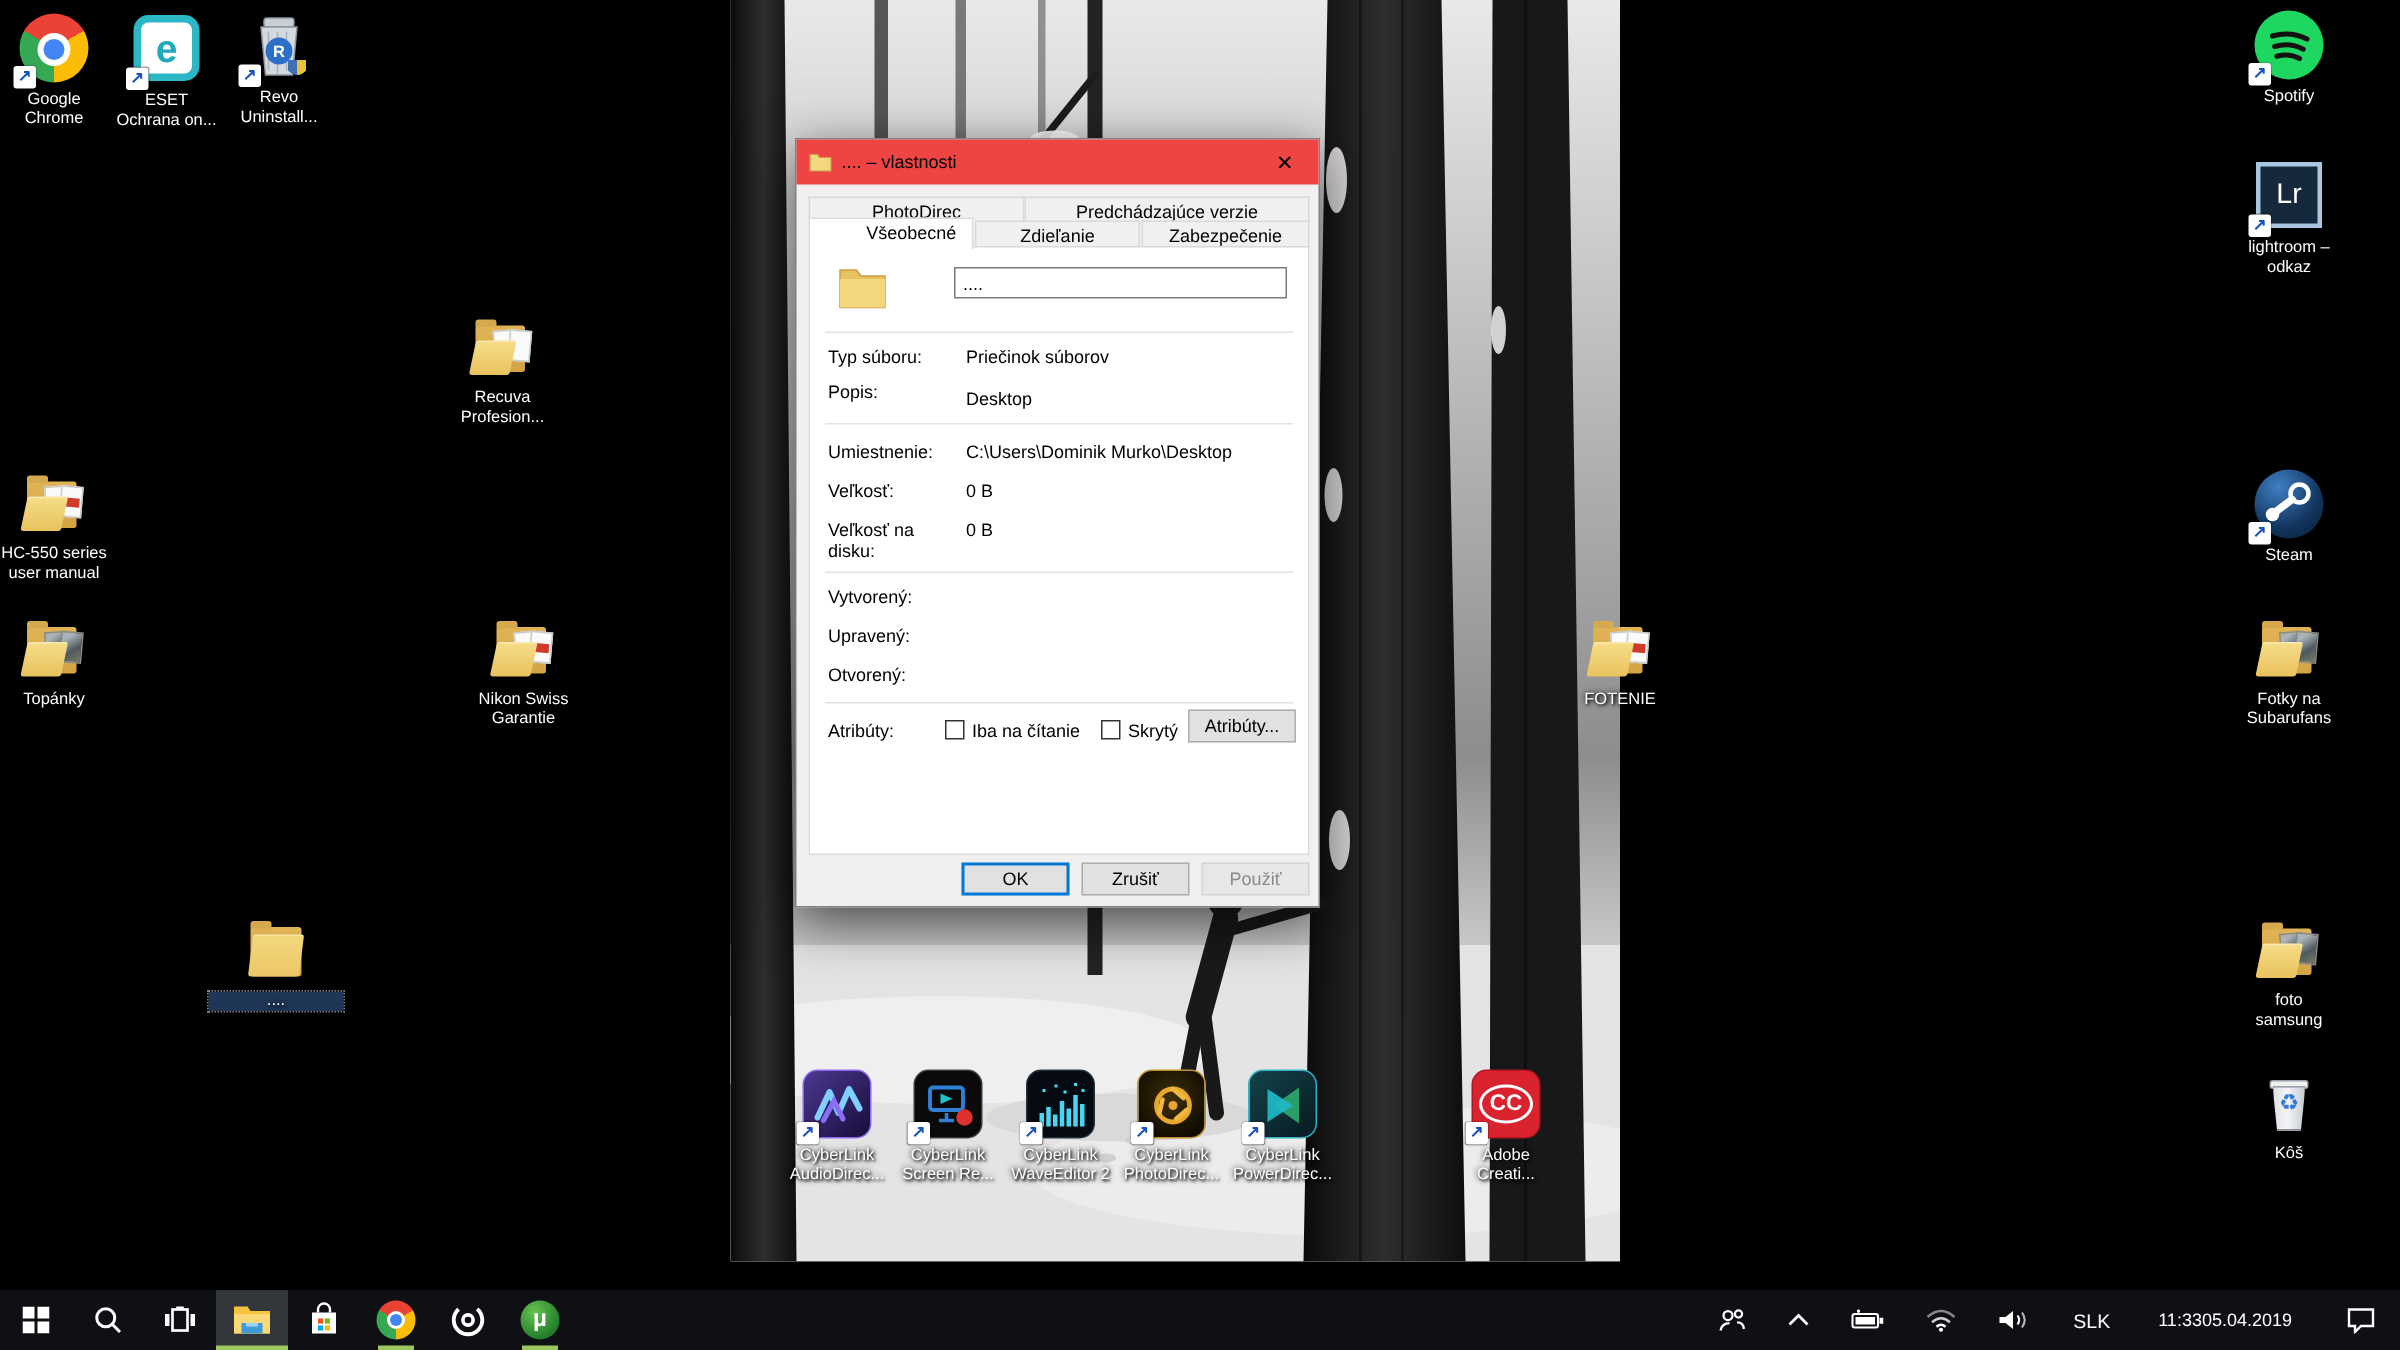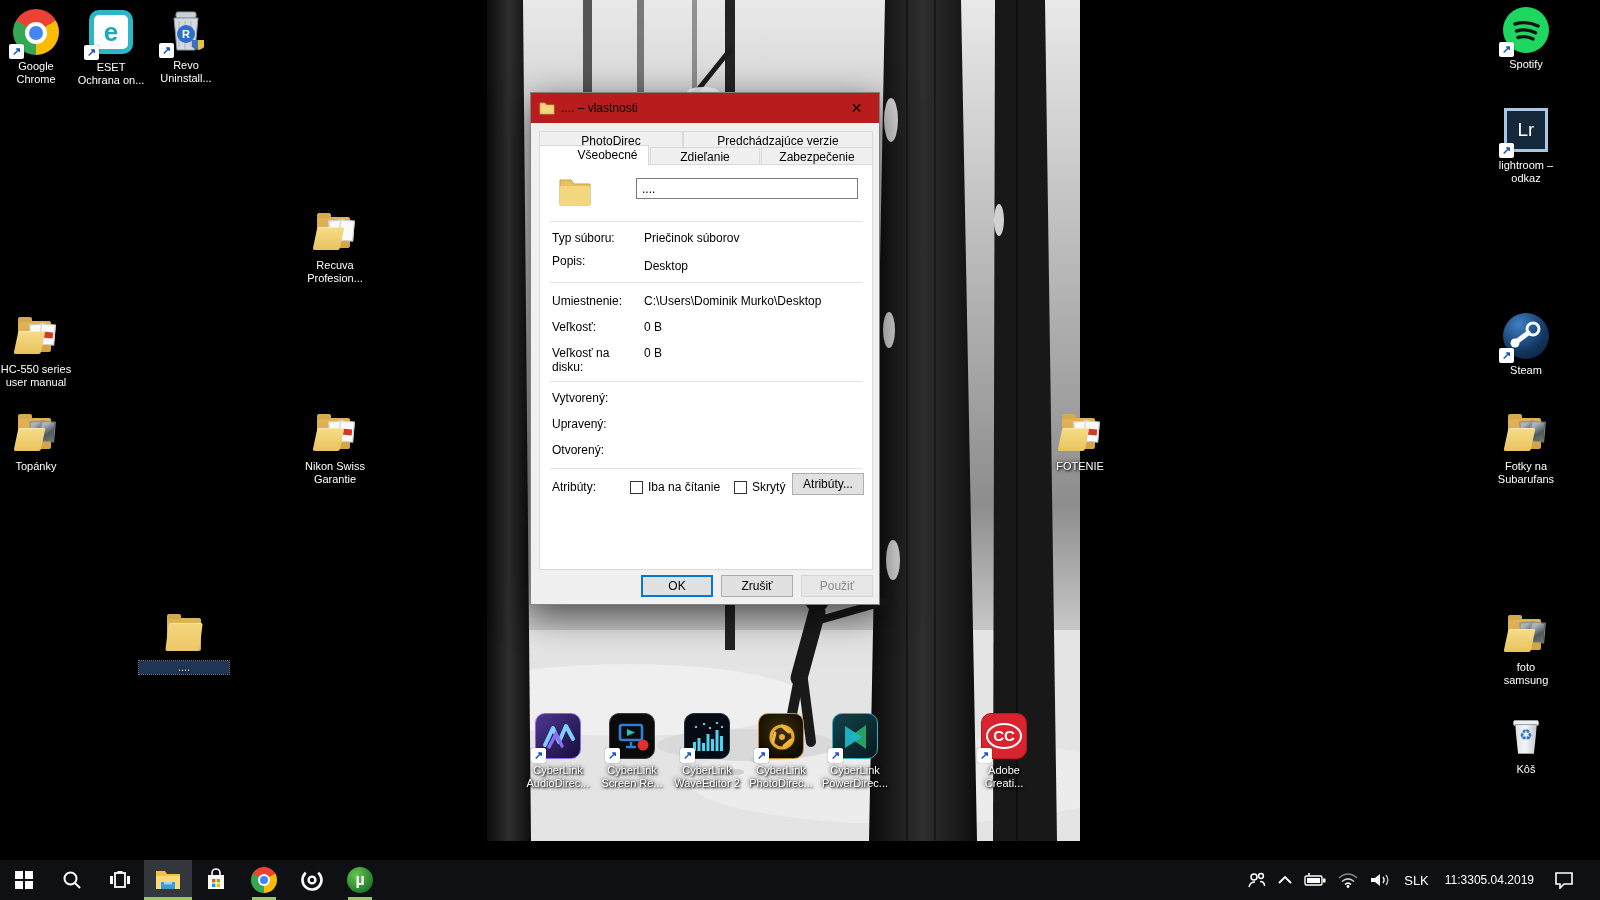--- a/index.html
+++ b/index.html
@@ -81,57 +81,57 @@
   .t-photo { background:radial-gradient(circle at 50% 40%,#40310b,#120d02 75%); border:1px solid #c0912e; }
   .t-power { background:linear-gradient(135deg,#13424b,#071a20); border:1px solid #2fb3c6; }
   .t-adobe { background:#d9232e; border:1px solid #b51520; display:flex; align-items:center; justify-content:center; }
   .t-adobe span { color:#fff; font-weight:bold; font-size:15px; border:2px solid #fff;
     border-radius:50%; padding:4px 5px; line-height:14px; }
 
   
   #dialog { position:absolute; left:530px; top:92px; width:350px; height:513px;
     background:#f0f0f0; border:1px solid #808080; box-shadow:0 10px 34px rgba(0,0,0,.6);
     font-size:12px; color:#000; }
-  #dlg-titlebar { position:absolute; left:0; top:0; right:0; height:30px; background:#b91c1c;
+  #dlg-titlebar { position:absolute; left:0; top:0; right:0; height:30px; background:#ef4444;
     display:flex; align-items:center; padding-left:8px; }
   #dlg-title { margin-left:6px; font-size:12px; }
   #dlg-close { position:absolute; right:0; top:0; width:45px; height:29px; border:none;
     background:transparent; font-size:14px; color:#000; cursor:pointer; }
   .tab { position:absolute; background:#f0f0f0; border:1px solid #d9d9d9; border-bottom:none;
     text-align:center; font-size:12px; padding-top:2px; cursor:pointer; }
   .tab.back { top:38px; height:17px; }
   .tab.front { top:54px; height:18px; }
   .tab.active { top:52px; height:21px; background:#fff; z-index:3;padding-left:27px; }
   #dlg-panel { position:absolute; left:8px; top:71px; width:334px; height:406px;
     background:#fff; border:1px solid #d9d9d9; z-index:2; }
   .sep { position:absolute; left:10px; right:10px; height:1px; background:#e2e2e2; }
   .frow { position:absolute; left:12px; right:10px; display:flex; }
   .flabel { width:92px; flex:none; }
   .fvalue { flex:1; }
   #bigfolder { position:absolute; left:18px; top:12px; }
   #namebox { position:absolute; left:96px; top:13px; width:222px; height:21px;
     border:1px solid #7a7a7a; font-size:12px; padding:1px 5px; font-family:"Liberation Sans",sans-serif; }
-  .cb { display:inline-flex; align-items:flex-end; cursor:pointer; }
+  .cb { display:inline-flex; align-items:flex-start; cursor:pointer; }
   .cb i { width:13px; height:13px; border:1px solid #333; background:#fff; margin-right:5px; flex:none; }
   .winbtn { height:22px; min-width:72px; background:#e1e1e1; border:1px solid #adadad;
     font-size:12px; font-family:"Liberation Sans",sans-serif; cursor:pointer; }
   #btn-advanced { position:absolute; right:8px; top:308px; }
   #dlg-buttons { position:absolute; right:6px; bottom:7px; display:flex; gap:8px; }
   #btn-ok { border:2px solid #0078d7; }
   #btn-apply { color:#8a8a8a; border-color:#d4d4d4; background:#e7e7e7; cursor:default; }
 
   
   #taskbar { position:absolute; left:0; bottom:0; width:1600px; height:40px; background:#0e1013;
     display:flex; align-items:stretch; z-index:10; }
   .tbtn { width:48px; display:flex; align-items:center; justify-content:center; position:relative; cursor:pointer; }
   .tbtn.active { background:#33373c; }
   .tbtn .runline { position:absolute; bottom:0; height:3px; background:#9dc861; }
   .runline.full { left:0; right:0; }
   .runline.part { left:12px; right:12px; }
-  #tray { margin-left:auto; display:flex; align-items:center; gap:0; padding-right:14px; }
+  #tray { margin-left:auto; display:flex; align-items:center; gap:16px; padding-right:4px; }
   .trayitem { display:flex; align-items:center; justify-content:center; height:40px; padding:0 5px;
     color:#fff; cursor:pointer; }
   #clock { flex-direction:row; line-height:14px; font-size:12px; text-align:right; padding:0 8px; }
   #lang { font-size:13px; padding:0 8px; }
   .tb-utorrent { width:26px; height:26px; border-radius:50%;
     background:radial-gradient(circle at 35% 30%,#67c24f,#1e7a2a 75%); color:#fff; font-size:16px;
     font-weight:bold; text-align:center; line-height:25px; }
 </style>
 </head>
 <body>
@@ -274,21 +274,21 @@
         <div class="fold open photo">
       <i class="fb"></i>
           <i class="pg p1"></i>
           <i class="pg p2"></i>
           <i class="ff"></i>
         </div>
       </div>
     <div class="ilabel">Topánky</div>
   </div>
 
-  <div class="dicon" style="left:290px;top:409px">
+  <div class="dicon" style="left:304px;top:409px">
     <div class="art">
         <div class="fold open pdf">
       <i class="fb"></i>
           <i class="pg p1"></i>
           <i class="pg p2"></i>
           <i class="ff"></i>
         </div>
       </div>
     <div class="ilabel">Nikon Swiss
 Garantie</div>

